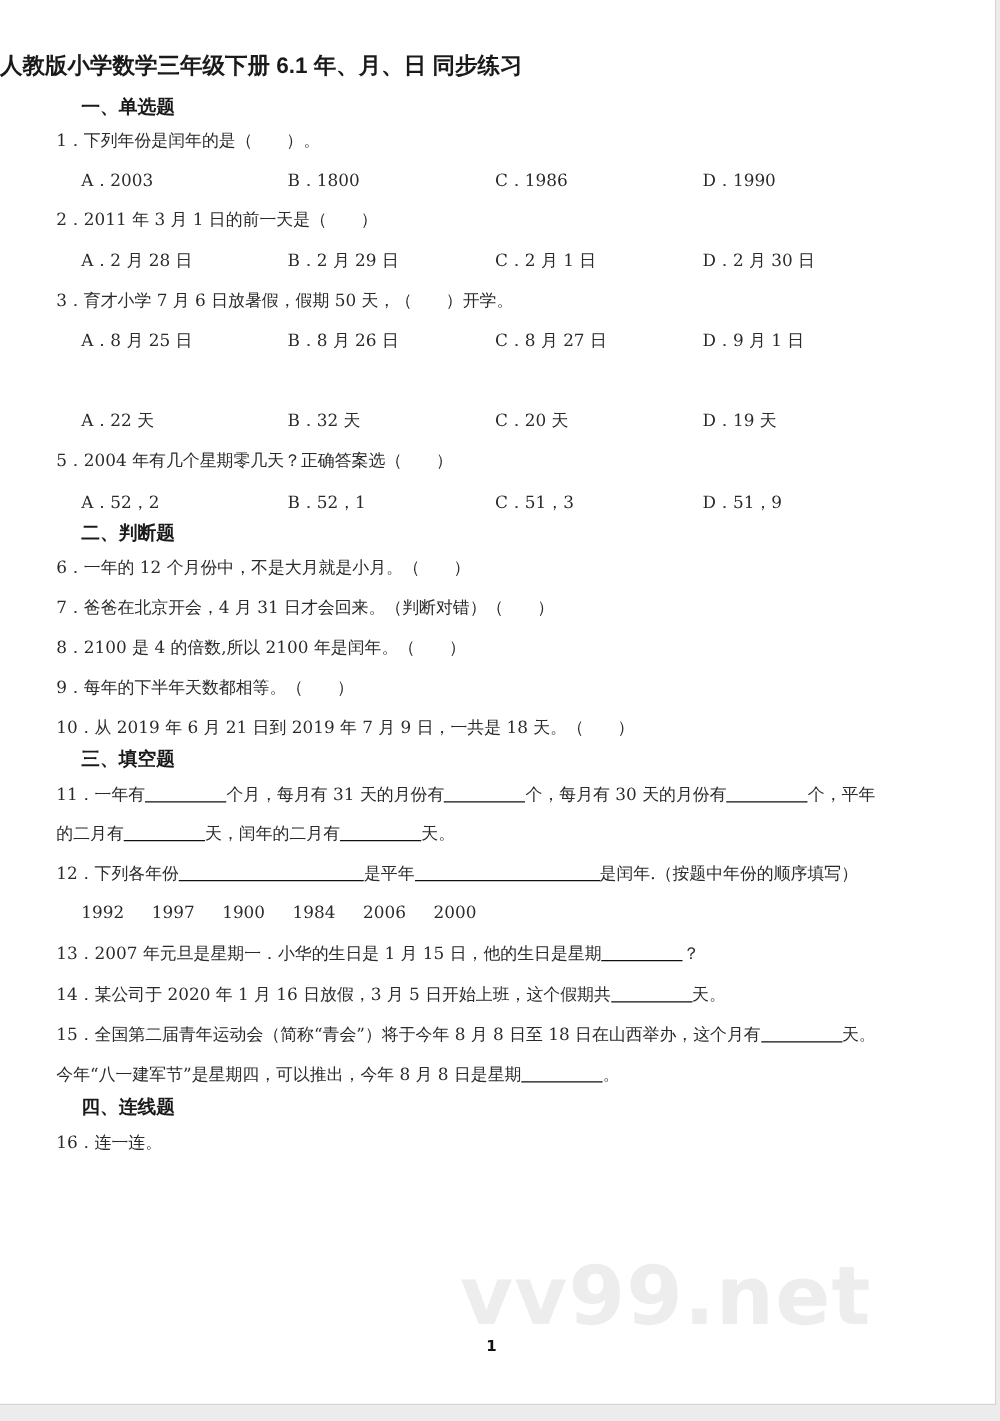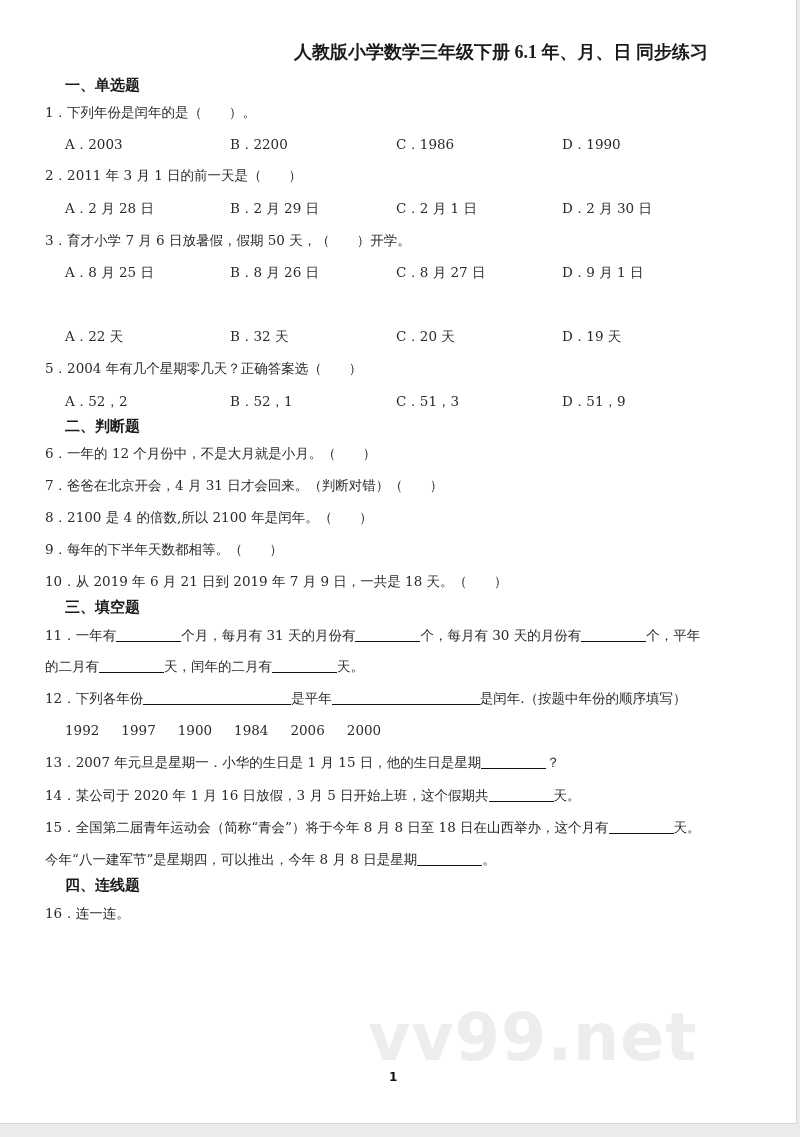--- a/index.html
+++ b/index.html
@@ -7,22 +7,22 @@
     width:800px; height:1137px; position:relative; overflow:hidden;
     background:#ececec;
     font-family:"DejaVu Serif", "Liberation Serif", serif;
     color:#222;
   }
   .page {
     position:absolute; left:0; top:0; width:796px; height:1123px;
     background:#ffffff; border-right:1px solid #d6d6d6; border-bottom:1px solid #d6d6d6;
   }
   .title {
-    position:absolute; left:0; width:708px; top:40px; text-align:right;
-    font-family:Liberation Serif, serif; font-weight:bold; font-size:18px; color:#1a1a1a;
+    position:absolute; left:0; width:708px; top:40px; text-align:left;
+    font-family:Liberation Sans, sans-serif; font-weight:bold; font-size:18px; color:#1a1a1a;
   }
   .section {
     position:absolute; left:45px;
     font-family:"DejaVu Sans", sans-serif; font-weight:bold; font-size:15px; color:#1a1a1a;margin-left:20px;
   }
   .line {
     position:absolute; left:45px; font-size:13.5px; white-space:nowrap; color:#2a2a2a;
   }
   .opts { position:absolute; left:65px; font-size:13.5px; color:#2a2a2a; white-space:nowrap; }
   .opt { position:absolute; top:0; white-space:nowrap; }
@@ -43,21 +43,21 @@
 <body>
 
 <div class="page">
   <div class="title">人教版小学数学三年级下册 6.1  年、月、日 同步练习</div>
 
   <div class="section" style="top:76px">一、单选题</div>
 
   <div class="line" style="top:104px">1．下列年份是闰年的是（　　）。</div>
   <div class="opts" style="top:136px">
     <span class="opt" style="left:0">A．2003</span>
-    <span class="opt" style="left:165px">B．2200</span>
+    <span class="opt" style="left:165px">B．1800</span>
     <span class="opt" style="left:331px">C．1986</span>
     <span class="opt" style="left:497px">D．1990</span>
   </div>
 
   <div class="line" style="top:167px">2．2011 年 3 月 1 日的前一天是（　　）</div>
   <div class="opts" style="top:200px">
     <span class="opt" style="left:0">A．2 月 28 日</span>
     <span class="opt" style="left:165px">B．2 月 29 日</span>
     <span class="opt" style="left:331px">C．2 月 1 日</span>
     <span class="opt" style="left:497px">D．2 月 30 日</span>

